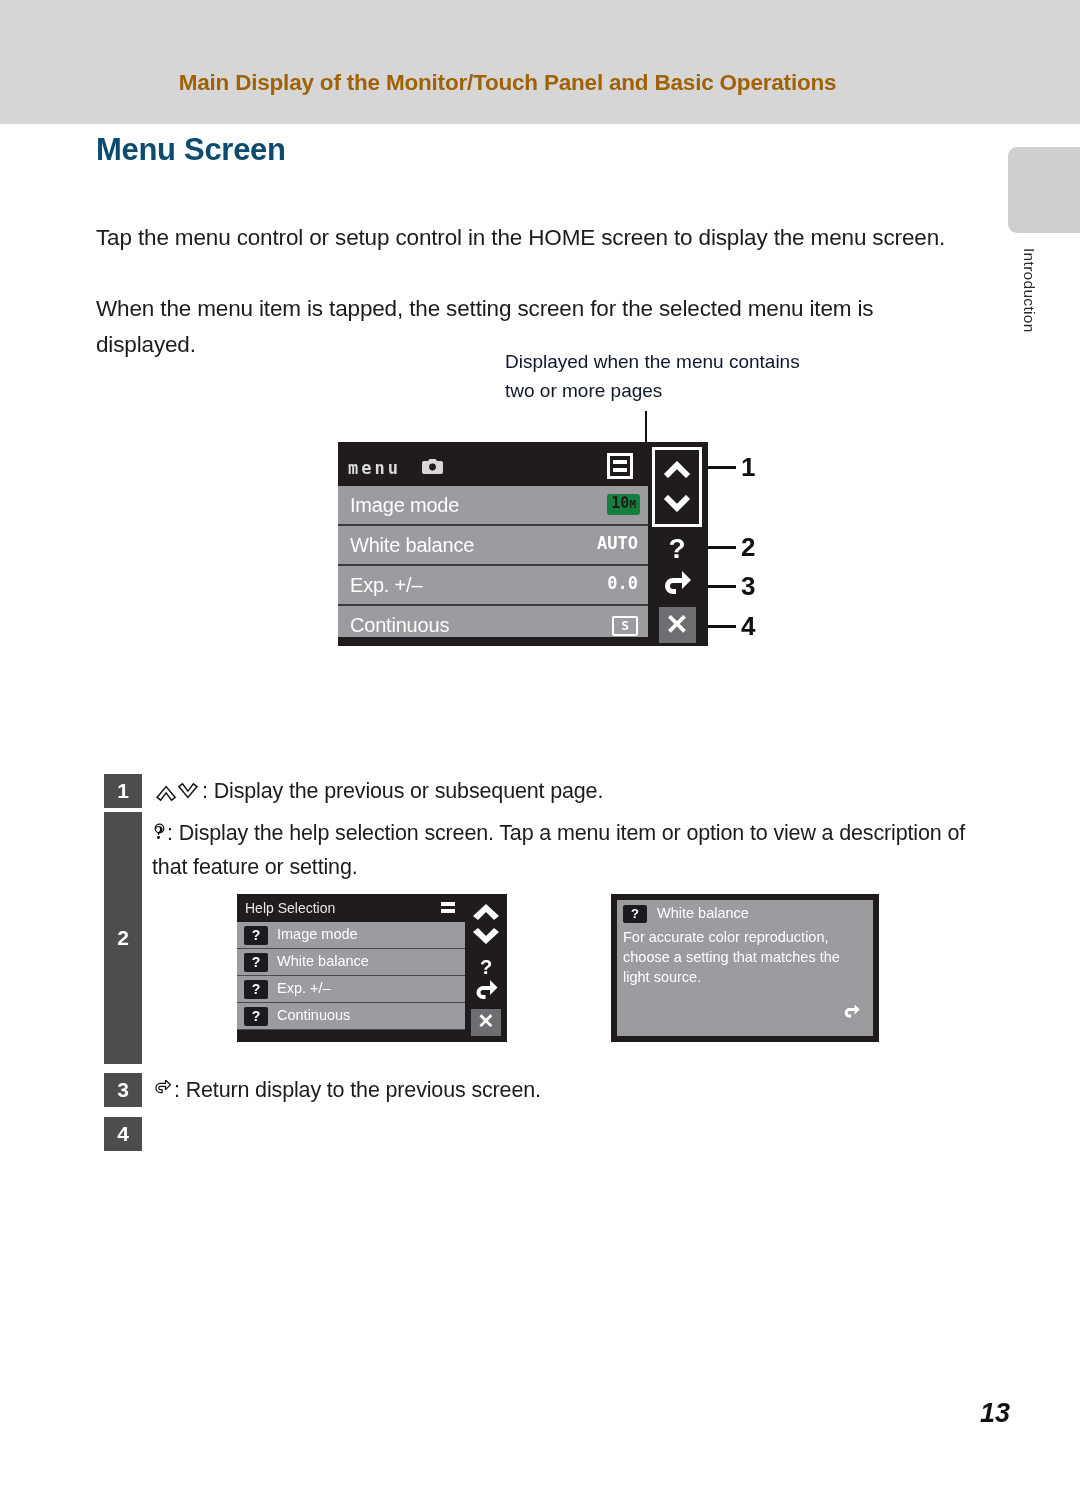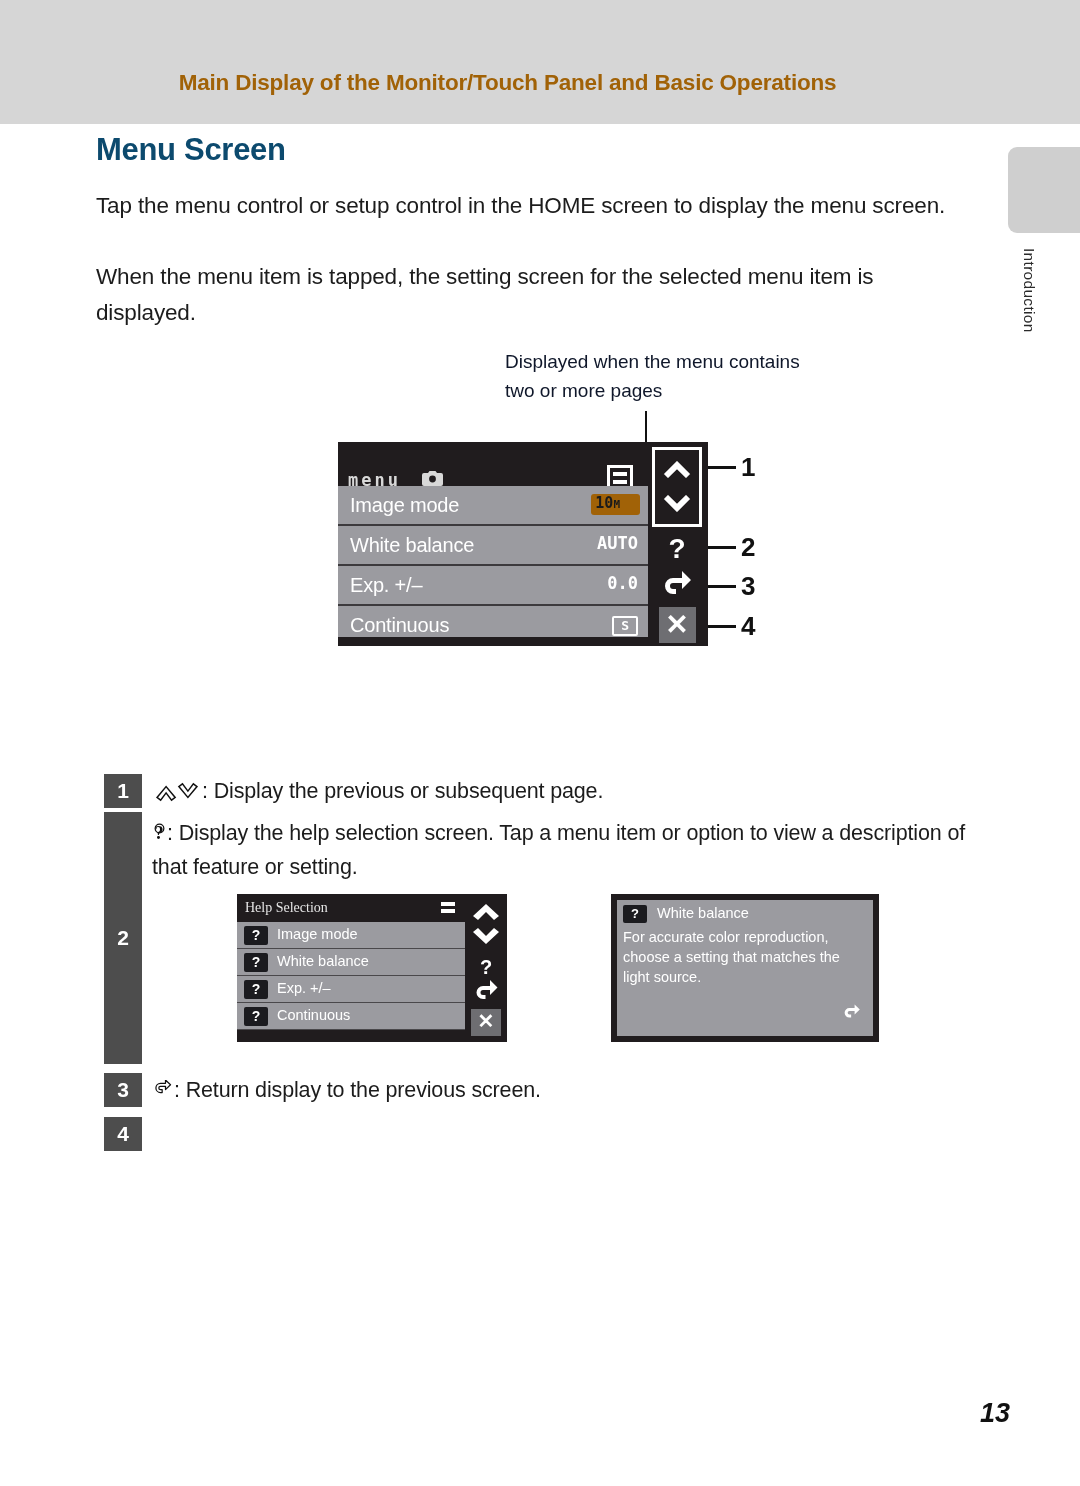--- a/index.html
+++ b/index.html
@@ -67,20 +67,21 @@
     color: #0c4a6e;
   }
   .para {
     position: absolute;
     left: 96px;
     width: 880px;
     font-size: 22.5px;
     line-height: 36px;
     color: #1c1c1c;
     letter-spacing: -0.15px;
+    margin-top: 32px;
   }
   .para-1 { top: 188px; }
   .para-2 { top: 259px; }
 
   
   .callout {
     position: absolute;
     left: 505px; top: 347px;
     width: 300px;
     font-size: 19px;
@@ -103,21 +104,21 @@
     background: #201c1e;
     box-sizing: border-box;
   }
   .cam-left {
     position: absolute;
     left: 0; top: 0;
     width: 310px; height: 204px;
   }
   .cam-titlebar {
     position: absolute;
-    left: 0; top: 16px;
+    left: 0; top: 4px;
     width: 310px; height: 44px;
     background: #201c1e;
   }
   .cam-menuword {
     position: absolute;
     left: 10px; top: 12px;
     font-family: "DejaVu Sans Mono", monospace;
     font-size: 17px;
     font-weight: bold;
     letter-spacing: 3px;
@@ -172,24 +173,24 @@
     font-family: "DejaVu Sans Mono", monospace;
     font-size: 17px;
     font-weight: bold;
     color: #ffffff;
     letter-spacing: 0px;
     margin-left: 24px;
   }
   .badge-white {
     position: absolute;
     right: 8px; top: 8px;
-    background: #a16207;
+    background: #15803d;
     color: #1b1b1b !important;
     border-radius: 3px;
-    padding: 1px 20px 2px 4px;
+    padding: 1px 4px 2px 4px;
     font-family: "DejaVu Sans Mono", monospace;
     font-size: 15px;
     font-weight: bold;
     line-height: 17px;
   }
   .badge-white .sm { font-size: 11px; }
   .badge-outline {
     position: absolute;
     right: 10px; top: 10px;
     border: 2px solid #ffffff;
@@ -308,21 +309,20 @@
   .help-left {
     position: absolute;
     left: 0; top: 0;
     width: 228px; height: 148px;
   }
   .help-title {
     position: absolute;
     left: 8px; top: 6px;
     font-size: 14px;
     color: #e6e6e6;
-    font-family: Liberation Serif, serif;
   }
   .help-pager {
     position: absolute;
     left: 204px; top: 8px;
     width: 14px; height: 12px;
   }
   .help-pager i {
     position: absolute; left: 0;
     width: 14px; height: 4px;
     background: #ffffff;

